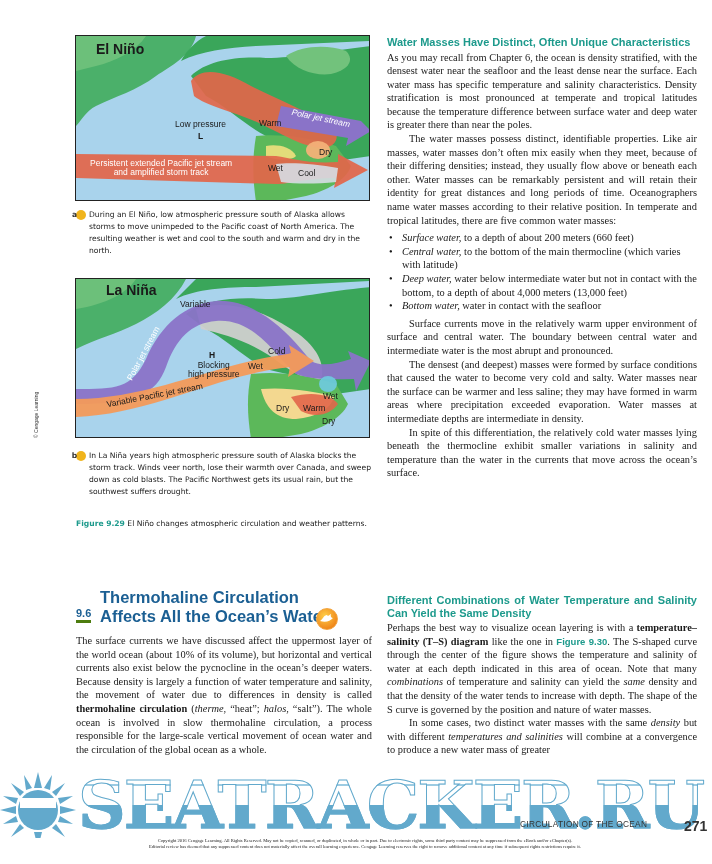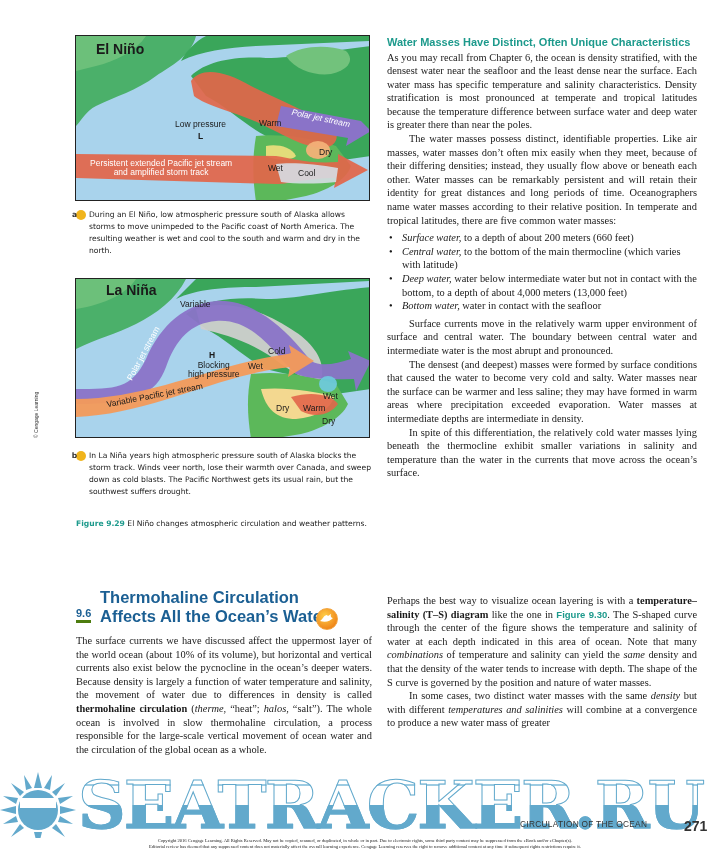--- a/index.html
+++ b/index.html
@@ -143,20 +143,21 @@
     <li><i>Central water,</i><span> to the bottom of the main thermocline (which varies with latitude)</span></li>
     <li><i>Deep water,</i><span> water below intermediate water but not in contact with the bottom, to a depth of about 4,000 meters (13,000 feet)</span></li>
     <li><i>Bottom water,</i><span> water in contact with the seafloor</span></li>
   </ul>
   <p class="ind">Surface currents move in the relatively warm upper environment of surface and central water. The boundary between central water and intermediate water is the most abrupt and pronounced.</p>
   <p class="ind">The densest (and deepest) masses were formed by surface conditions that caused the water to become very cold and salty. Water masses near the surface can be warmer and less saline; they may have formed in warm areas where precipitation exceeded evaporation. Water masses at intermediate depths are intermediate in density.</p>
   <p class="ind">In spite of this differentiation, the relatively cold water masses lying beneath the thermocline exhibit smaller variations in salinity and temperature than the water in the currents that move across the ocean’s surface.</p>
 </div>
 
 <div class="col" style="left:387px; top:594px; width:310px;">
+  <div class="h2">Different Combinations of Water Temperature and Salinity Can Yield the Same Density</div>
   <p>
     <span>Perhaps the best way to visualize ocean layering is with a </span><b>temperature–salinity (T–S) diagram</b><span> like the one in </span><a style="color:#1d9a8c; font-family:'Liberation Sans',sans-serif; font-weight:bold; font-size:9.5px; text-decoration:none;">Figure 9.30</a><span>. The S-shaped curve through the center of the figure shows the temperature and salinity of water at each depth indicated in this area of ocean. Note that many </span><i>combinations</i><span> of temperature and salinity can yield the </span><i>same</i><span> density and that the density of the water tends to increase with depth. The shape of the S curve is governed by the position and nature of water masses.</span>
   </p>
   <p class="ind">
     <span>In some cases, two distinct water masses with the same </span><i>density</i><span> but with different </span><i>temperatures and salinities</i><span> will combine at a convergence to produce a new water mass of greater</span>
   </p>
 </div>
 
 <div class="sec-head">
   <span class="sec-num">9.6</span>

